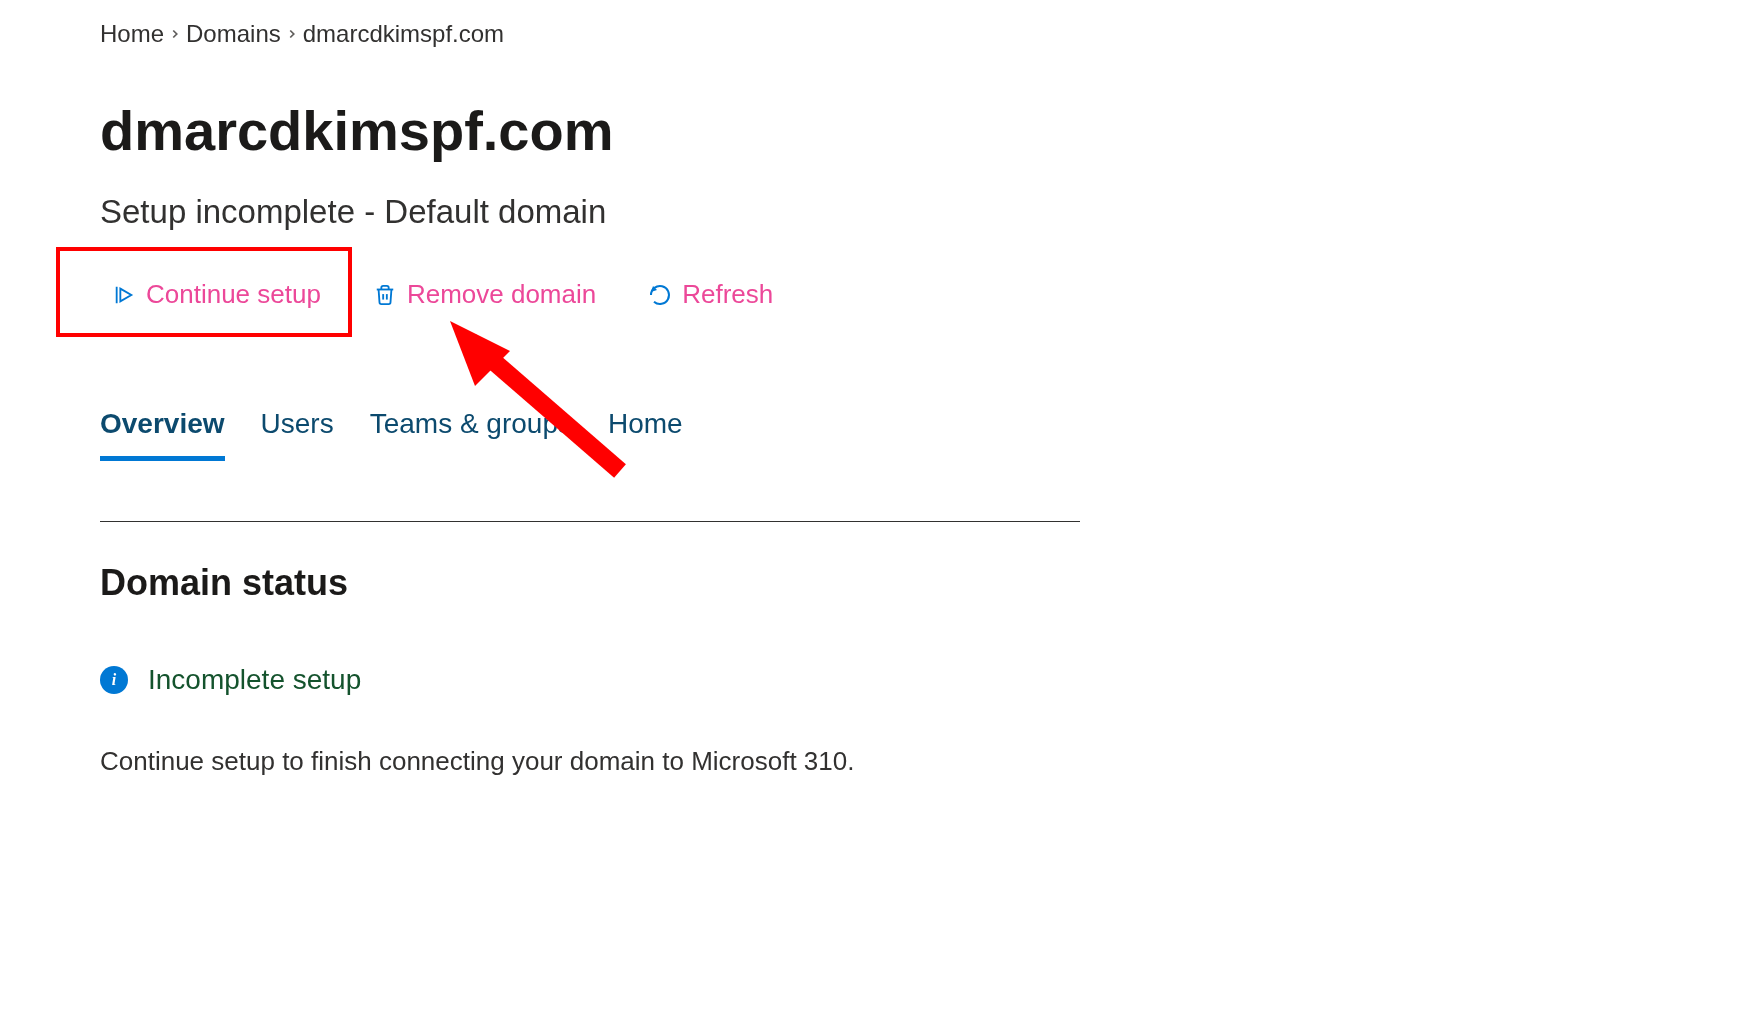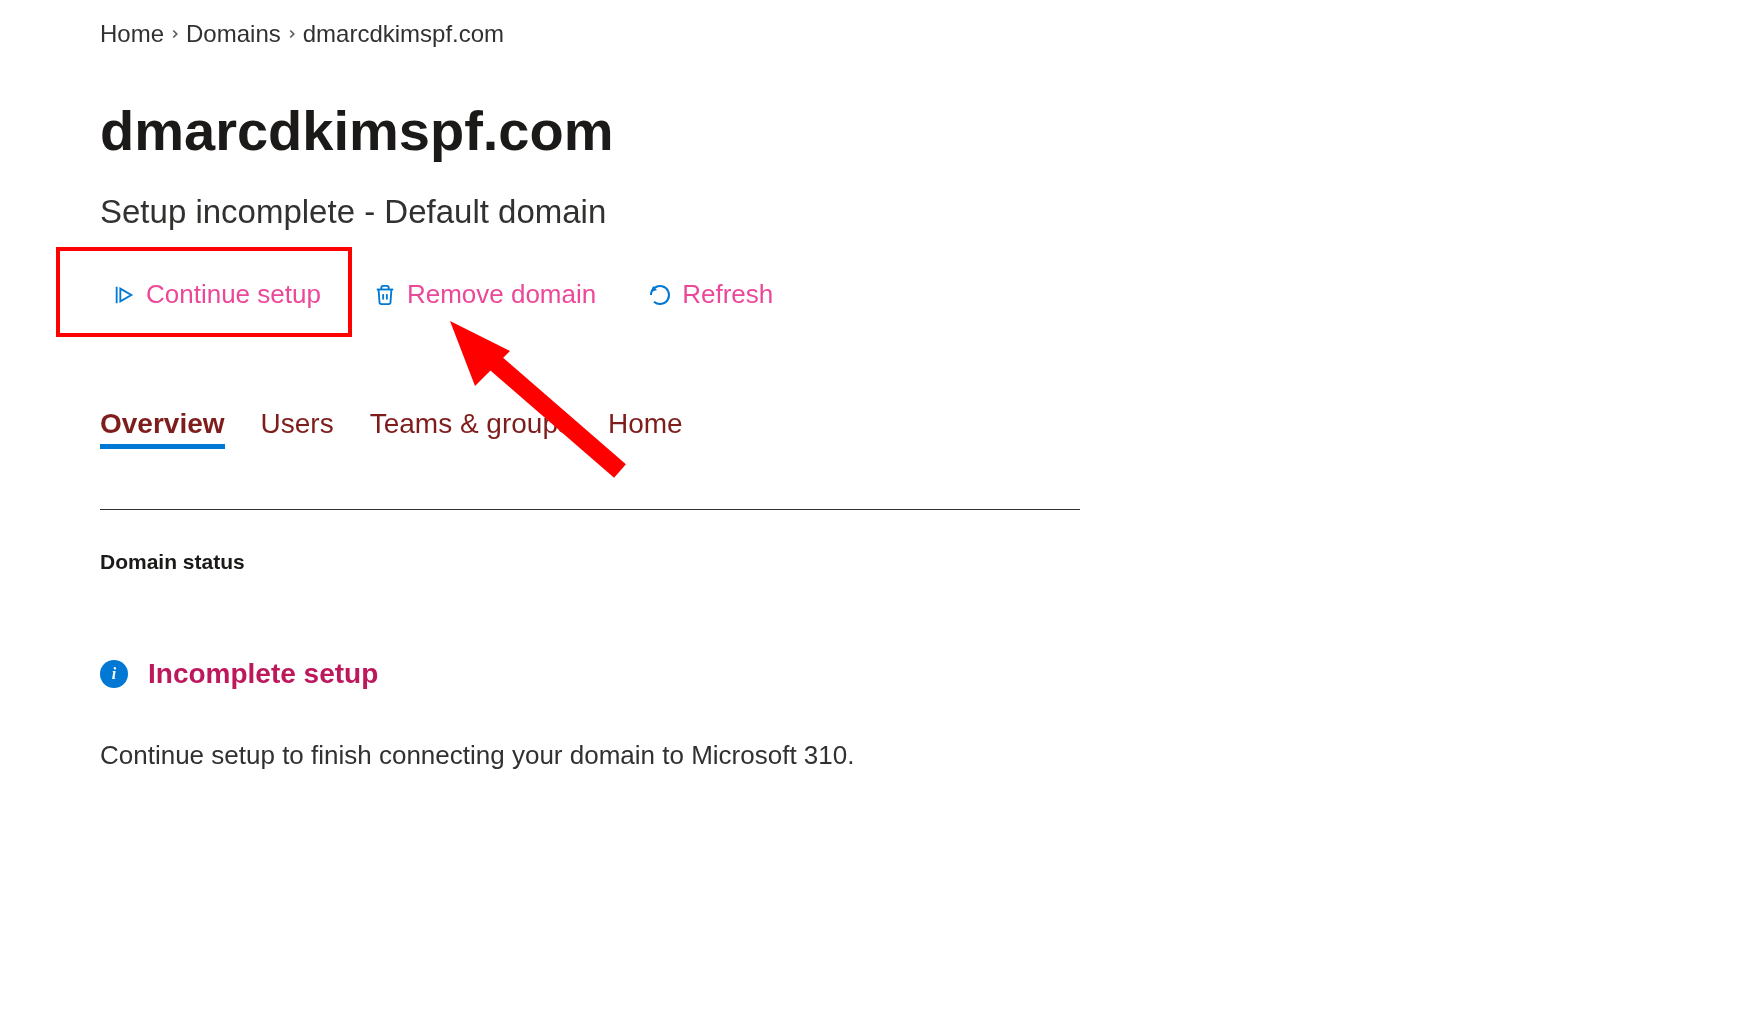--- a/index.html
+++ b/index.html
@@ -82,40 +82,40 @@
       top: 50px;
       pointer-events: none;
     }
     .tabs {
       display: flex;
       gap: 36px;
       margin-bottom: 50px;
       font-size: 28px;
     }
     .tab {
-      padding-bottom: 4px;
+      padding-bottom: 16px;
       cursor: pointer;
-      color: #7f1d1d;
+      color: #0c4a6e;
     }
     .tab.active {
       font-weight: 700;
       border-bottom: 5px solid #0078d4;
     }
     .divider {
       border: none;
       border-top: 1px solid #323130;
       width: 980px;
       margin-bottom: 40px;
       margin-top: 60px;
     }
     .section-heading {
-      font-size: 21px;
+      font-size: 36px;
       font-weight: 700;
       color: #1b1a19;
-      margin-bottom: 84px;
+      margin-bottom: 60px;
     }
     .status-row {
       display: flex;
       align-items: center;
       gap: 20px;
       margin-bottom: 50px;
     }
     .info-badge {
       width: 28px;
       height: 28px;
@@ -125,22 +125,22 @@
       display: flex;
       align-items: center;
       justify-content: center;
       font-size: 16px;
       font-weight: 700;
       font-family: Georgia, serif;
       font-style: italic;
     }
     .status-text {
       font-size: 28px;
-      font-weight: 700;
-      color: #be185d;
+      font-weight: 400;
+      color: #14532d;
     }
     .status-desc {
       font-size: 26px;
       color: #323130;
     }
   </style>
 </head>
 <body>
 
 <nav class="breadcrumb">

